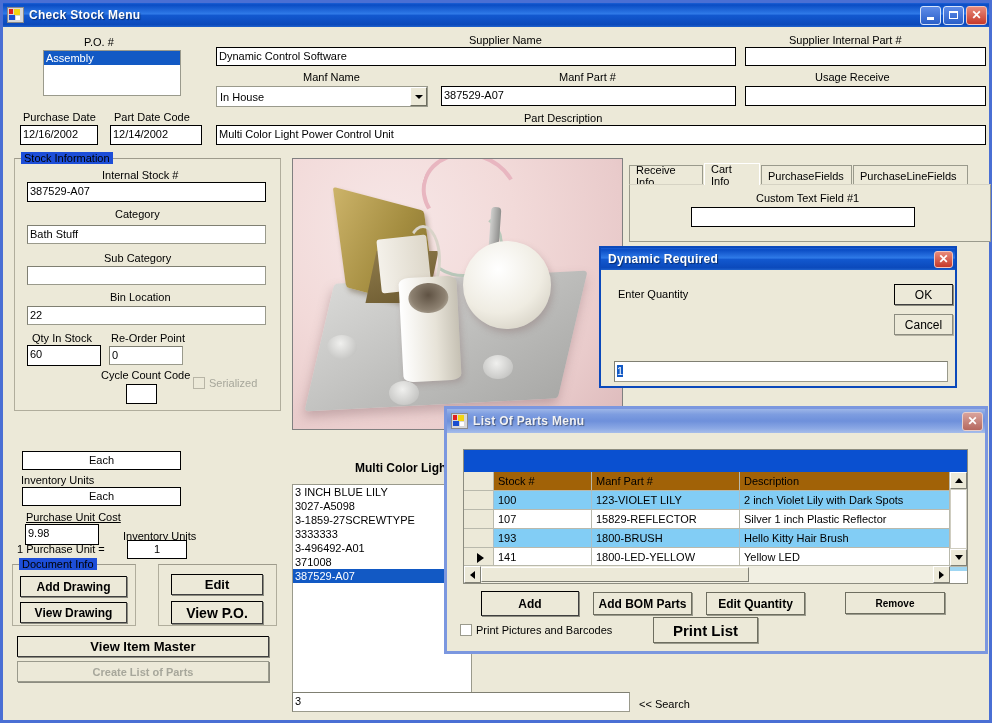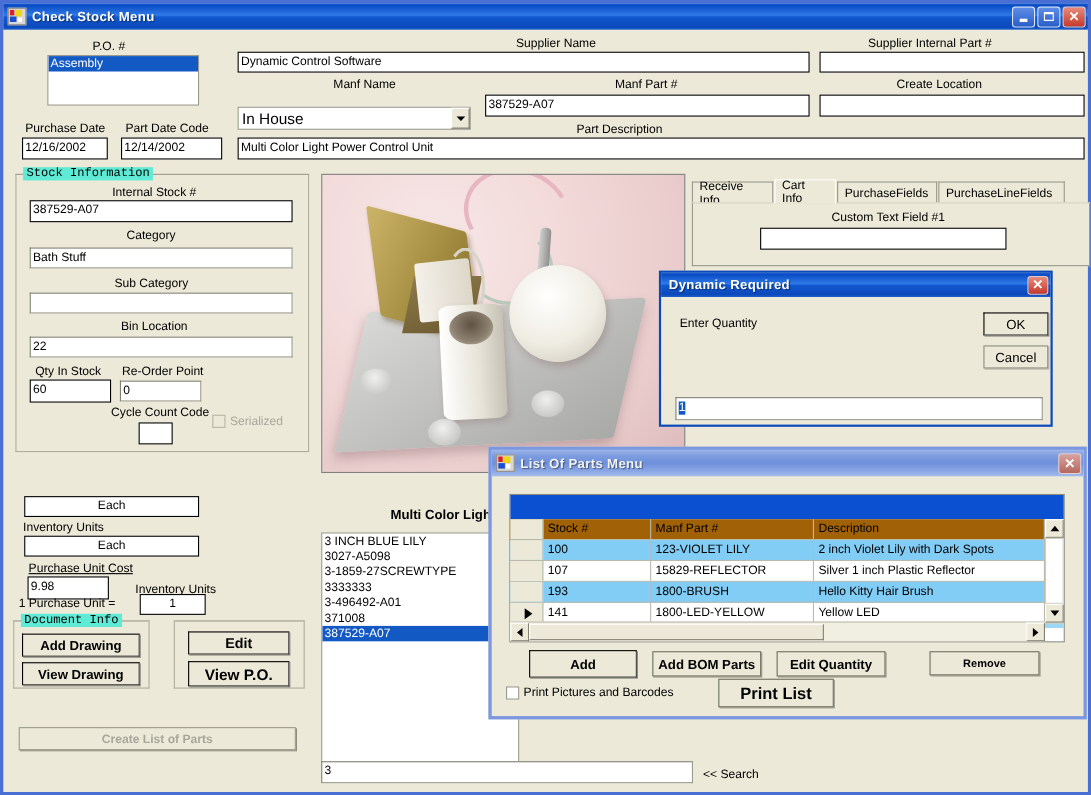--- a/index.html
+++ b/index.html
@@ -65,30 +65,30 @@
     font-size:12px;font-weight:bold;color:#000;
     display:flex;align-items:center;justify-content:center;
     font-family:"Liberation Sans",sans-serif;
   }
   .btn.thin{border:1px solid #6e6e60;box-shadow:1px 1px 0 #9a9a8c;font-weight:bold;}
   .btn.disabled{color:#a7a79b;border-color:#9a9a8c;}
   .grp{
     position:absolute;box-sizing:border-box;
     border:1px solid #b0ad9c;border-top-color:#9e9b8c;
   }
-  .grp-cap{position:absolute;background:#5eead4;padding:0 3px;font-size:11px;top:-7px;left:6px;font-family:Liberation Mono, monospace;}
+  .grp-cap{position:absolute;background:#1d4ed8;padding:0 3px;font-size:11px;top:-7px;left:6px;}
   .listbox{
     position:absolute;background:#fff;border:1px solid #9a9a8c;
     box-sizing:border-box;overflow:hidden;font-size:11px;
   }
   .listbox .it{padding:0 2px;line-height:14px;height:14px;white-space:nowrap;}
   .listbox .it.sel{background:#1259c4;color:#fff;}
   .combo{
     position:absolute;background:#fff;border:1px solid #9a9a8c;
-    box-sizing:border-box;display:flex;align-items:center;font-size:14px;margin-top:11px;
+    box-sizing:border-box;display:flex;align-items:center;font-size:11px;
   }
   .combo .txt{flex:1;padding-left:3px;}
   .combo .arrowbox{
     width:17px;height:100%;box-sizing:border-box;
     background:#ece9d8;border:1px solid #fff;
     border-right-color:#6e6e60;border-bottom-color:#6e6e60;
     display:flex;align-items:center;justify-content:center;
   }
   .cdn{width:0;height:0;border-left:4px solid transparent;border-right:4px solid transparent;border-top:4px solid #000;}
   
@@ -249,21 +249,21 @@
   <div class="combo" style="left:213px;top:83px;width:212px;height:21px;">
     <span class="txt">In House</span>
     <span class="arrowbox">
         <span class="cdn"></span>
       </span>
   </div>
 
   <div class="lbl" style="left:556px;top:68px;">Manf Part #</div>
   <div class="fld" style="left:438px;top:83px;width:295px;height:20px;">387529-A07</div>
 
-  <div class="lbl" style="left:812px;top:68px;">Create Location</div>
+  <div class="lbl" style="left:812px;top:68px;">Usage Receive</div>
   <div class="fld" style="left:742px;top:83px;width:241px;height:20px;"></div>
 
   <div class="lbl" style="left:521px;top:109px;">Part Description</div>
   <div class="fld" style="left:213px;top:122px;width:770px;height:20px;">Multi Color Light Power Control Unit</div>
 
   <div class="lbl" style="left:20px;top:108px;">Purchase Date</div>
   <div class="fld" style="left:17px;top:122px;width:78px;height:20px;">12/16/2002</div>
   <div class="lbl" style="left:111px;top:108px;">Part Date Code</div>
   <div class="fld" style="left:107px;top:122px;width:92px;height:20px;">12/14/2002</div>
 
@@ -306,20 +306,21 @@
   <div class="grp" style="left:9px;top:561px;width:124px;height:62px;">
     <span class="grp-cap">Document Info</span>
   </div>
   <div class="btn" style="left:17px;top:573px;width:107px;height:21px;">Add Drawing</div>
   <div class="btn" style="left:17px;top:599px;width:107px;height:21px;">View Drawing</div>
 
   <div class="grp" style="left:155px;top:561px;width:119px;height:62px;"></div>
   <div class="btn" style="left:168px;top:571px;width:92px;height:21px;font-size:13px;">Edit</div>
   <div class="btn" style="left:168px;top:598px;width:92px;height:23px;font-size:14px;">View P.O.</div>
 
+  <div class="btn" style="left:14px;top:633px;width:252px;height:21px;font-size:13px;">View Item Master</div>
   <div class="btn disabled" style="left:14px;top:658px;width:252px;height:21px;font-size:11px;">Create List of Parts</div>
 
   <div class="photo">
     <div class="plate"></div>
     <div class="xfmr"></div>
     <div class="xfmr2"></div>
     <div class="bobbin"></div>
     <div class="wire1"></div>
     <div class="wire2"></div>
     <div class="wire3"></div>

